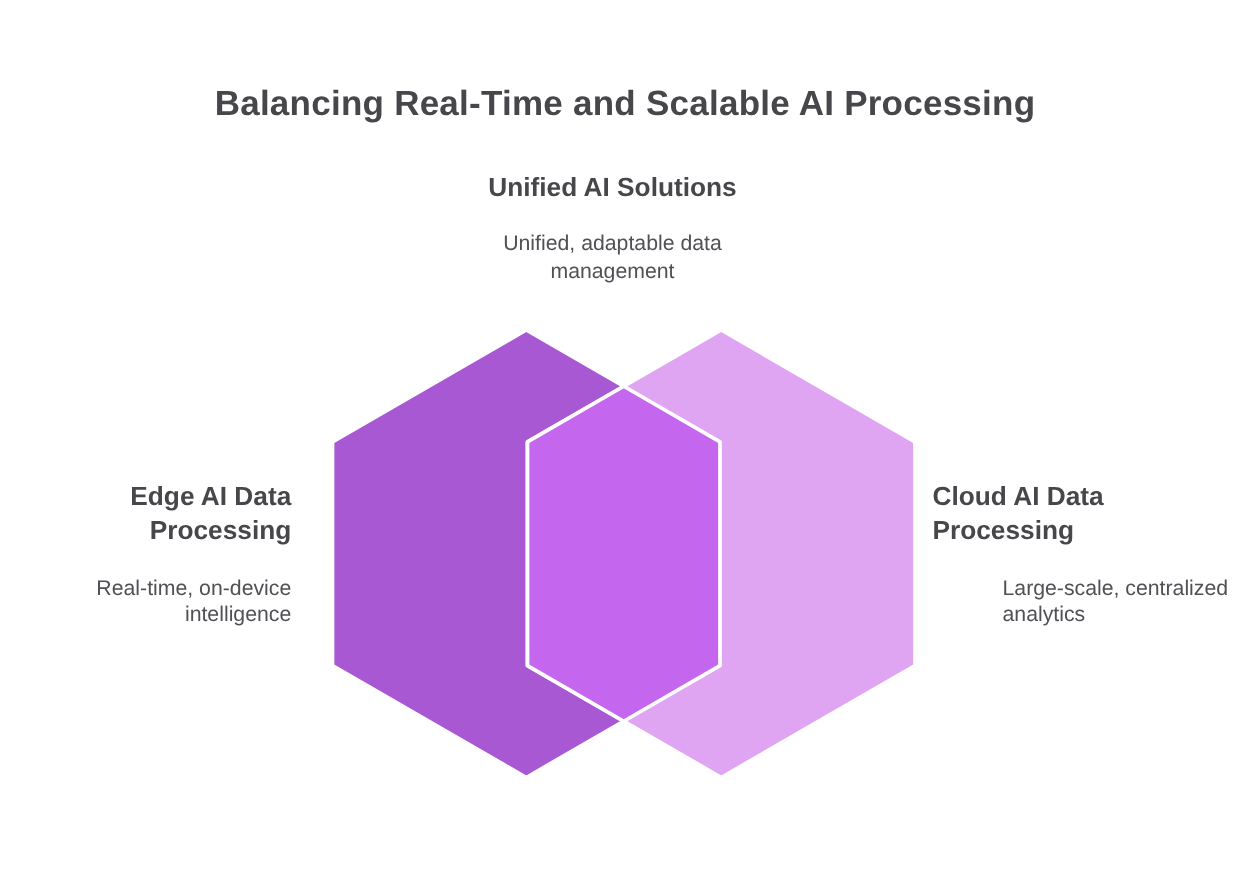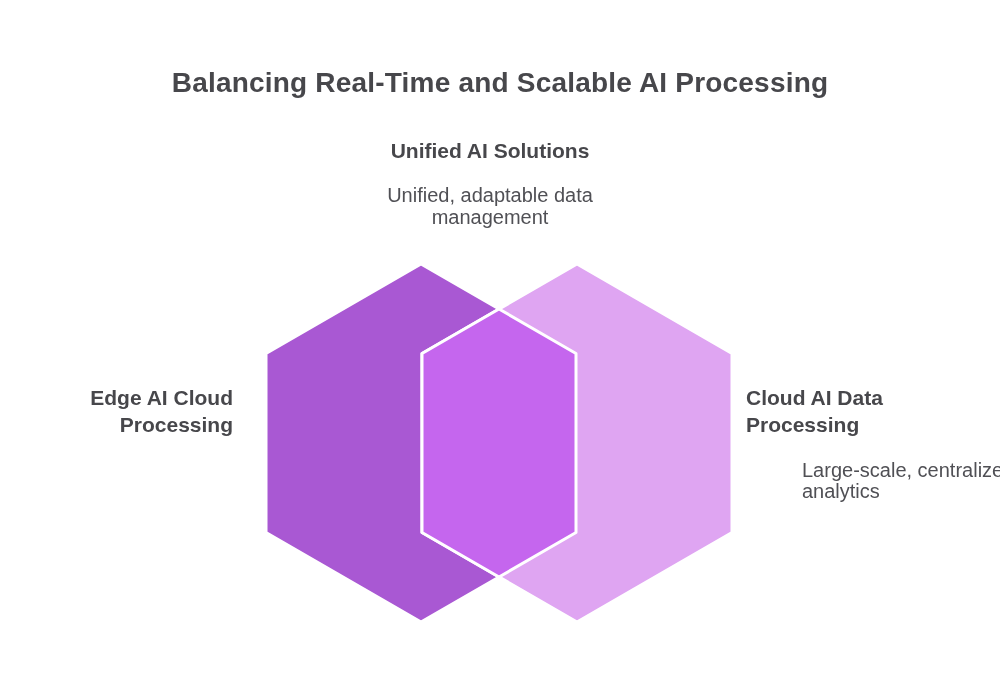--- a/index.html
+++ b/index.html
@@ -34,21 +34,21 @@
   }
   .region-heading {
     position: absolute;
     font-size: 21px;
     line-height: 27px;
     font-weight: 700;
     color: #47474b;
   }
   .region-desc {
     position: absolute;
-    font-size: 20px;
+    font-size: 17px;
     line-height: 21px;
     font-weight: 400;
     color: #505055;
   }
   .center-heading {
     top: 139px;
     left: 340px;
     width: 300px;
     text-align: center;
     line-height: 24px;
@@ -94,18 +94,19 @@
 
   <svg class="venn-svg" width="1000" height="700" viewBox="0 0 1000 700">
     <polygon points="421,264 576,353.5 576,532.5 421,622 266,532.5 266,353.5" stroke="#ffffff" stroke-width="3" stroke-linejoin="round" fill="#a958d3"></polygon>
     <polygon points="577,264 732,353.5 732,532.5 577,622 422,532.5 422,353.5" stroke="#ffffff" stroke-width="3" stroke-linejoin="round" fill="#dfa5f2"></polygon>
     <polygon points="499,309 576,353.5 576,532.5 499,577 422,532.5 422,353.5" stroke="#ffffff" stroke-width="3" stroke-linejoin="round" fill="#c566ee"></polygon>
   </svg>
 
   <div class="region-heading center-heading">Unified AI Solutions</div>
   <div class="region-desc center-desc">Unified, adaptable data management</div>
 
-  <div class="region-heading left-heading">Edge AI Cloud Processing</div>
+  <div class="region-heading left-heading">Edge AI Data Processing</div>
+  <div class="region-desc left-desc">Real-time, on-device intelligence</div>
 
   <div class="region-heading right-heading">Cloud AI Data Processing</div>
   <div class="region-desc right-desc">Large-scale, centralized analytics</div>
 
 </div>
 
 </body></html>

